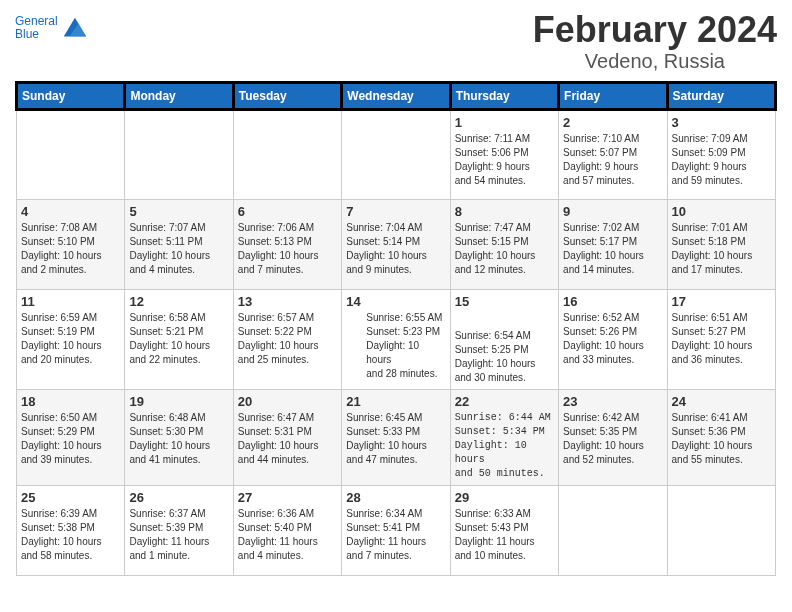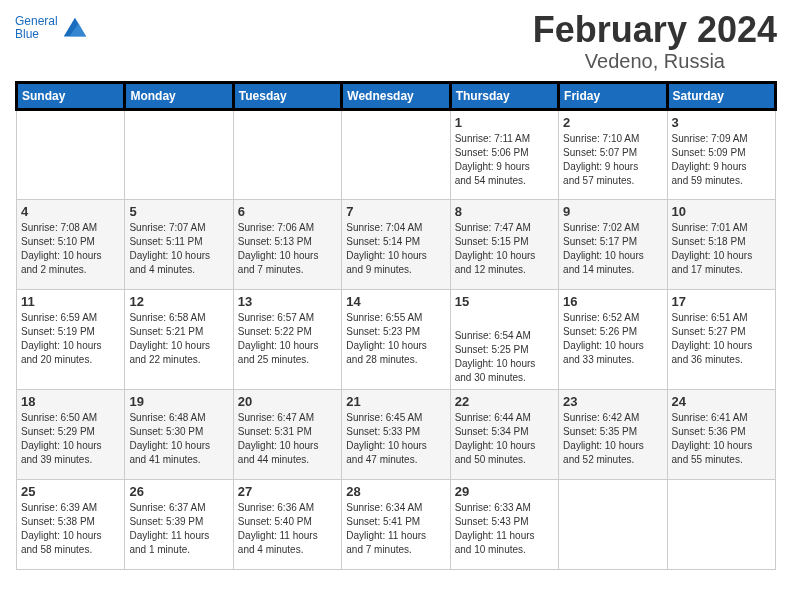--- a/index.html
+++ b/index.html
@@ -219,21 +219,21 @@
         </td>
         <td>
           <span class="day-num">13</span>
           <div class="day-info" style="white-space: pre-line;">Sunrise: 6:57 AM
 Sunset: 5:22 PM
 Daylight: 10 hours
 and 25 minutes.</div>
         </td>
         <td>
           <span class="day-num">14</span>
-          <div class="day-info" style="white-space: pre-line;">Sunrise: 6:55 AM
+          <div class="day-info" style="white-space: pre-line; margin-left: 20px;">Sunrise: 6:55 AM
 Sunset: 5:23 PM
 Daylight: 10 hours
 and 28 minutes.</div>
         </td>
         <td>
           <span class="day-num">15</span>
           <div class="day-info" style="white-space: pre-line; margin-top: 20px;">Sunrise: 6:54 AM
 Sunset: 5:25 PM
 Daylight: 10 hours
 and 30 minutes.</div>
@@ -277,21 +277,21 @@
         </td>
         <td>
           <span class="day-num">21</span>
           <div class="day-info" style="white-space: pre-line;">Sunrise: 6:45 AM
 Sunset: 5:33 PM
 Daylight: 10 hours
 and 47 minutes.</div>
         </td>
         <td>
           <span class="day-num">22</span>
-          <div class="day-info" style="white-space: pre-line;">Sunrise: 6:44 AM
+          <div class="day-info" style="white-space: pre-line; font-family: Liberation Mono, monospace;">Sunrise: 6:44 AM
 Sunset: 5:34 PM
 Daylight: 10 hours
 and 50 minutes.</div>
         </td>
         <td>
           <span class="day-num">23</span>
           <div class="day-info" style="white-space: pre-line;">Sunrise: 6:42 AM
 Sunset: 5:35 PM
 Daylight: 10 hours
 and 52 minutes.</div>

